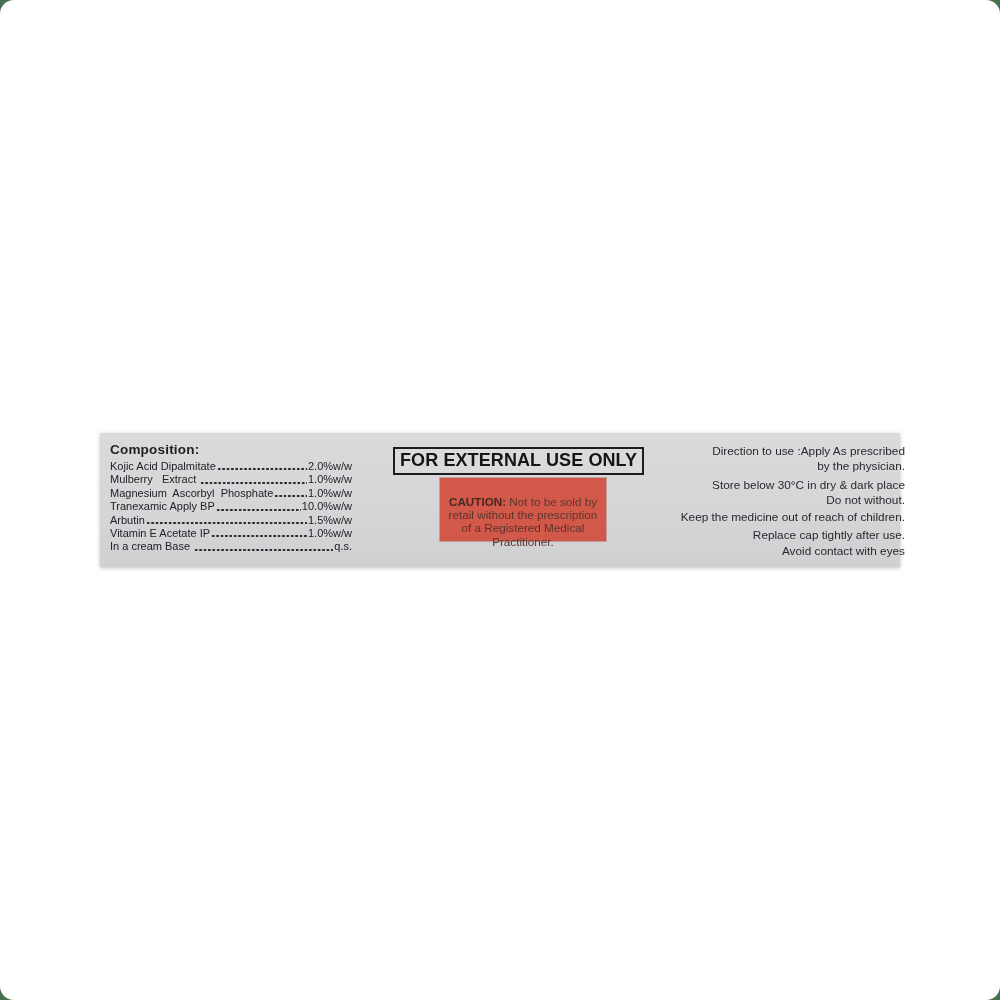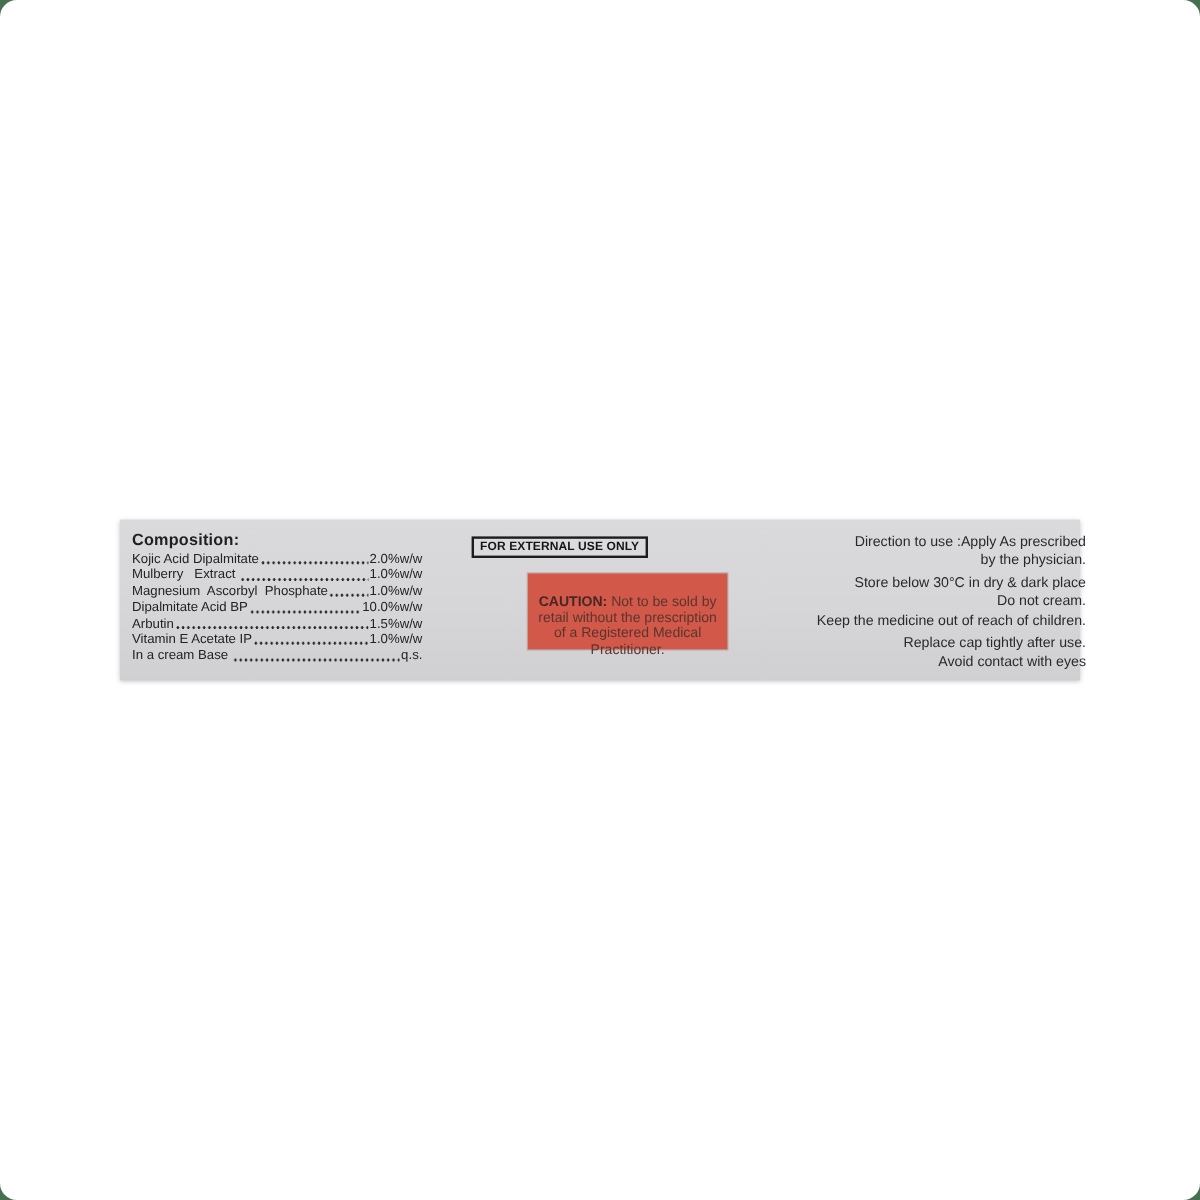--- a/index.html
+++ b/index.html
@@ -56,21 +56,21 @@
   .comp-row .val { white-space: nowrap; }
 
   
   .external-box {
     position: absolute;
     left: 293px; top: 14px;
     display: inline-block;
     border: 2px solid #1c1c1e;
     padding: 1px 5px 2px 5px;
     font-weight: bold;
-    font-size: 10px;
+    font-size: 18px;
     letter-spacing: 0.1px;
     color: #151517;
     white-space: nowrap;
     background: rgba(255,255,255,0.06);
   }
   .caution-box {
     position: absolute;
     left: 297px; top: 45px;
     width: 166px; height: 63px;
     box-sizing: border-box;
@@ -119,21 +119,21 @@
         <span>Mulberry   Extract </span>
         <span class="dots"></span>
         <span class="val">1.0%w/w</span>
       </div>
       <div class="comp-row">
         <span>Magnesium  Ascorbyl  Phosphate</span>
         <span class="dots"></span>
         <span class="val">1.0%w/w</span>
       </div>
       <div class="comp-row">
-        <span>Dipalmitate Acid BP</span>
+        <span>Tranexamic Apply BP</span>
         <span class="dots"></span>
         <span class="val">10.0%w/w</span>
       </div>
       <div class="comp-row">
         <span>Arbutin</span>
         <span class="dots"></span>
         <span class="val">1.5%w/w</span>
       </div>
       <div class="comp-row">
         <span>Vitamin E Acetate IP</span>
@@ -156,21 +156,21 @@
       <div>Practitioner.</div>
     </div>
 
     <div class="directions">
       <div class="dir-group">
         <div class="dir-line">Direction to use :Apply As prescribed</div>
         <div class="dir-line">by the physician.</div>
       </div>
       <div class="dir-group" style="margin-bottom:2px;">
         <div class="dir-line">Store below 30°C in dry &amp; dark place</div>
-        <div class="dir-line">Do not cream.</div>
+        <div class="dir-line">Do not without.</div>
       </div>
       <div class="dir-group">
         <div class="dir-line">Keep the medicine out of reach of children.</div>
       </div>
       <div class="dir-group">
         <div class="dir-line">Replace cap tightly after use.</div>
         <div class="dir-line">Avoid contact with eyes</div>
       </div>
     </div>
 

